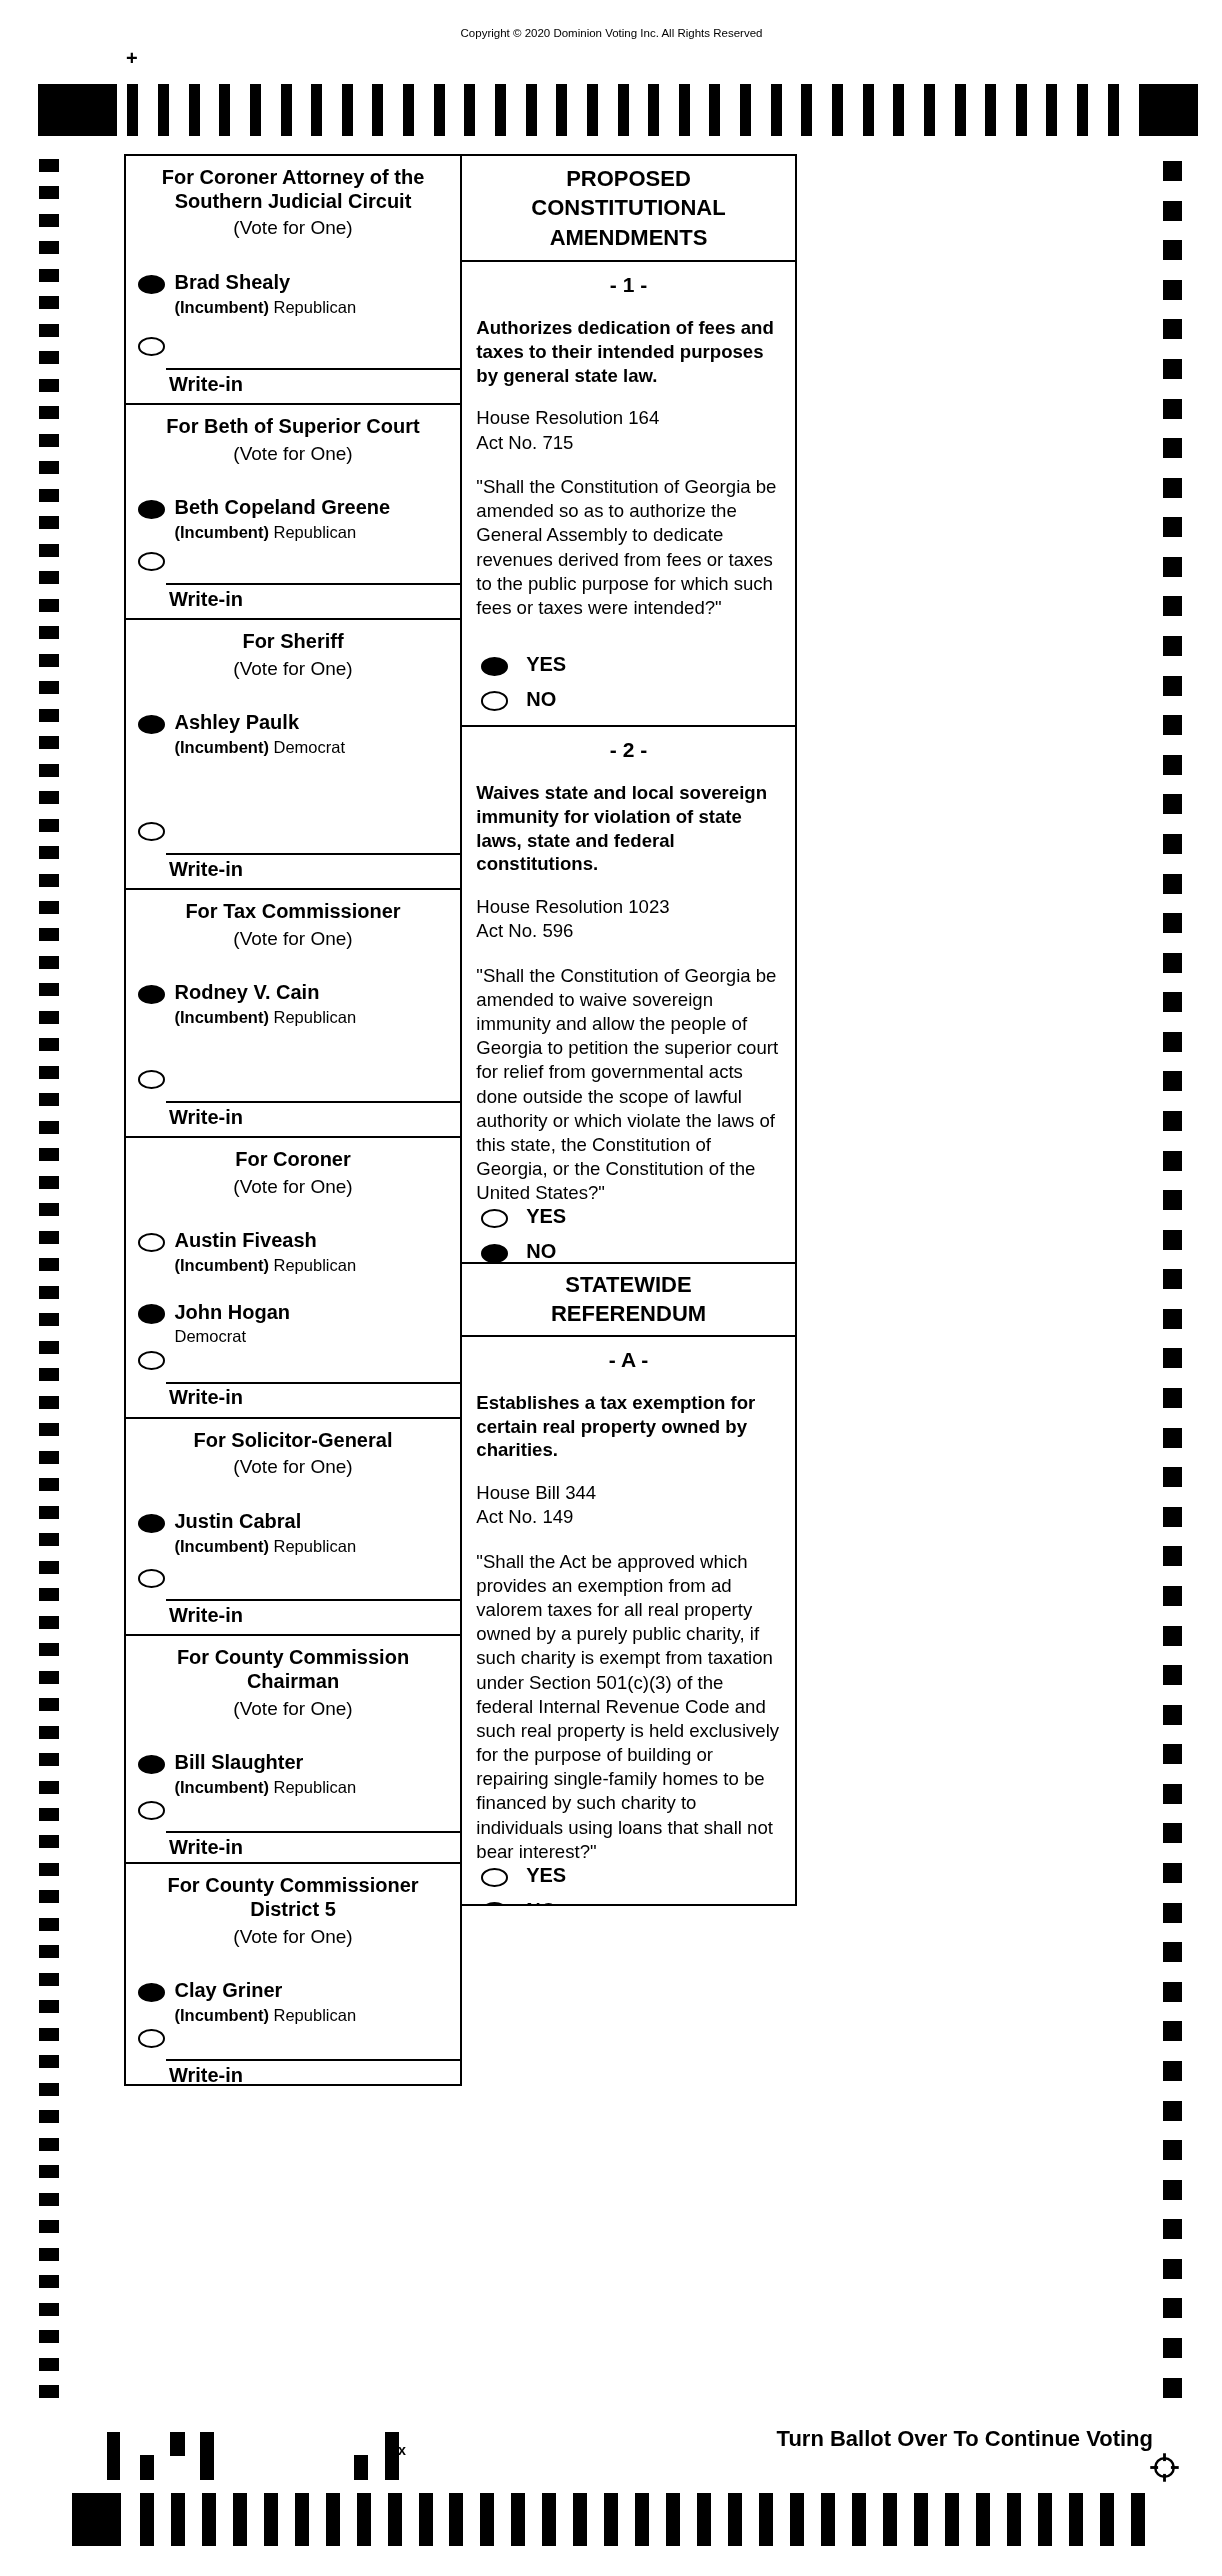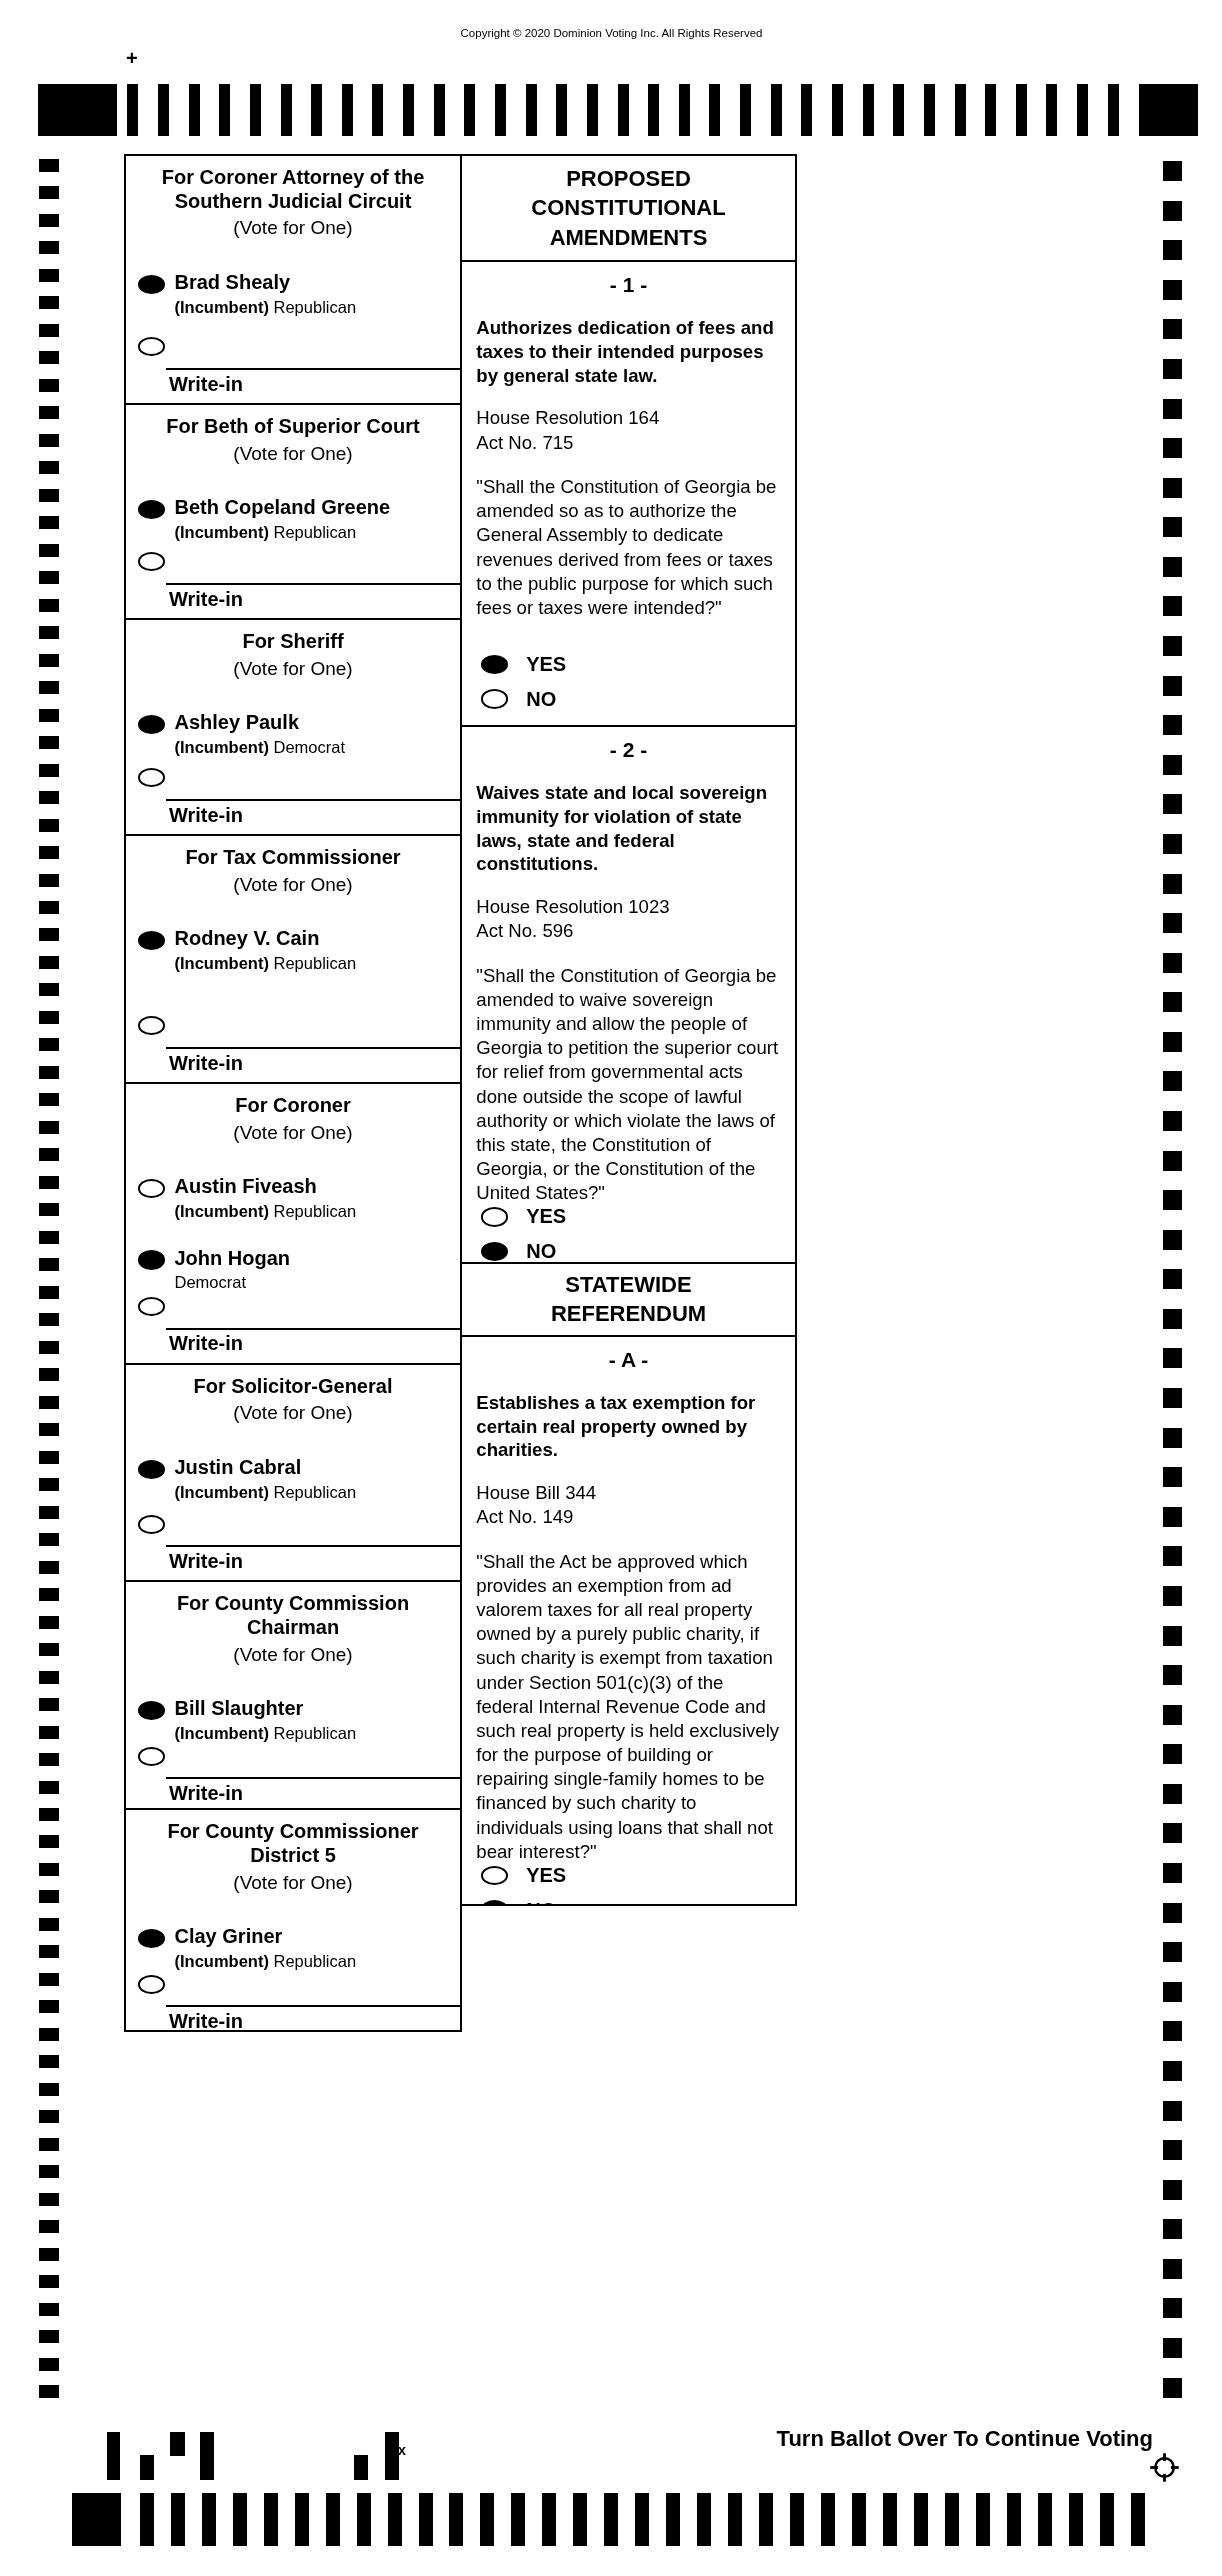--- a/index.html
+++ b/index.html
@@ -32,21 +32,21 @@
   .wi-label{font-weight:bold;font-size:20px;margin-top:2.9px;padding-left:2.9px}
   
   .m-header{font-weight:bold;font-size:22px;line-height:1.32;text-align:center;
             white-space:pre-line;justify-content:center;padding:7.2px 0}
   .measure{padding:0 14.3px}
   .m-num{font-weight:bold;font-size:21px;text-align:center;margin-top:11.5px}
   .m-summary{font-weight:bold;font-size:18.6px;line-height:1.28;margin-top:18.6px}
   .m-cite{font-size:18.6px;line-height:1.32;margin-top:18.6px;white-space:pre-line}
   .m-question{font-size:18.6px;line-height:1.3;margin-top:20px}
   .vote-group{margin-top:auto;padding-bottom:14.3px;padding-left:4.3px}
-  .vote-row{display:flex;align-items:center}
+  .vote-row{display:flex;align-items:flex-end}
   .vote-row .oval{margin-top:0}
   .vote-row + .vote-row{margin-top:11.5px}
   .vote-label{font-weight:bold;font-size:20px;margin-left:18.6px}
   
   #turn-over{position:absolute;right:70px;top:2426px;font-weight:bold;font-size:22px}
   #crosshair{position:absolute;left:1146px;top:2449px}
   #barcode-glyph{position:absolute;left:398px;top:2442px;font-size:14.3px;font-weight:bold}
 </style>
 </head>
 <body>
@@ -304,21 +304,21 @@
     </div>
     <div class="cand lone">
         <div class="oval"></div>
       </div>
     <div class="writein">
       <div class="wi-line"></div>
       <div class="wi-label">Write-in</div>
     </div>
   </div>
 
-  <div class="box" style="height:218px">
+  <div class="box" style="height:272px">
     <div class="c-title">For Sheriff</div>
     <div class="c-inst">(Vote for One)</div>
     <div class="cand">
       <div class="oval" data-filled="true"></div>
       <div class="cand-text">
         <div class="cand-name">Ashley Paulk</div>
         <div class="cand-party"><span class="inc">(Incumbent)</span> <span>Democrat</span></div>
       </div>
     </div>
     <div class="cand lone">

